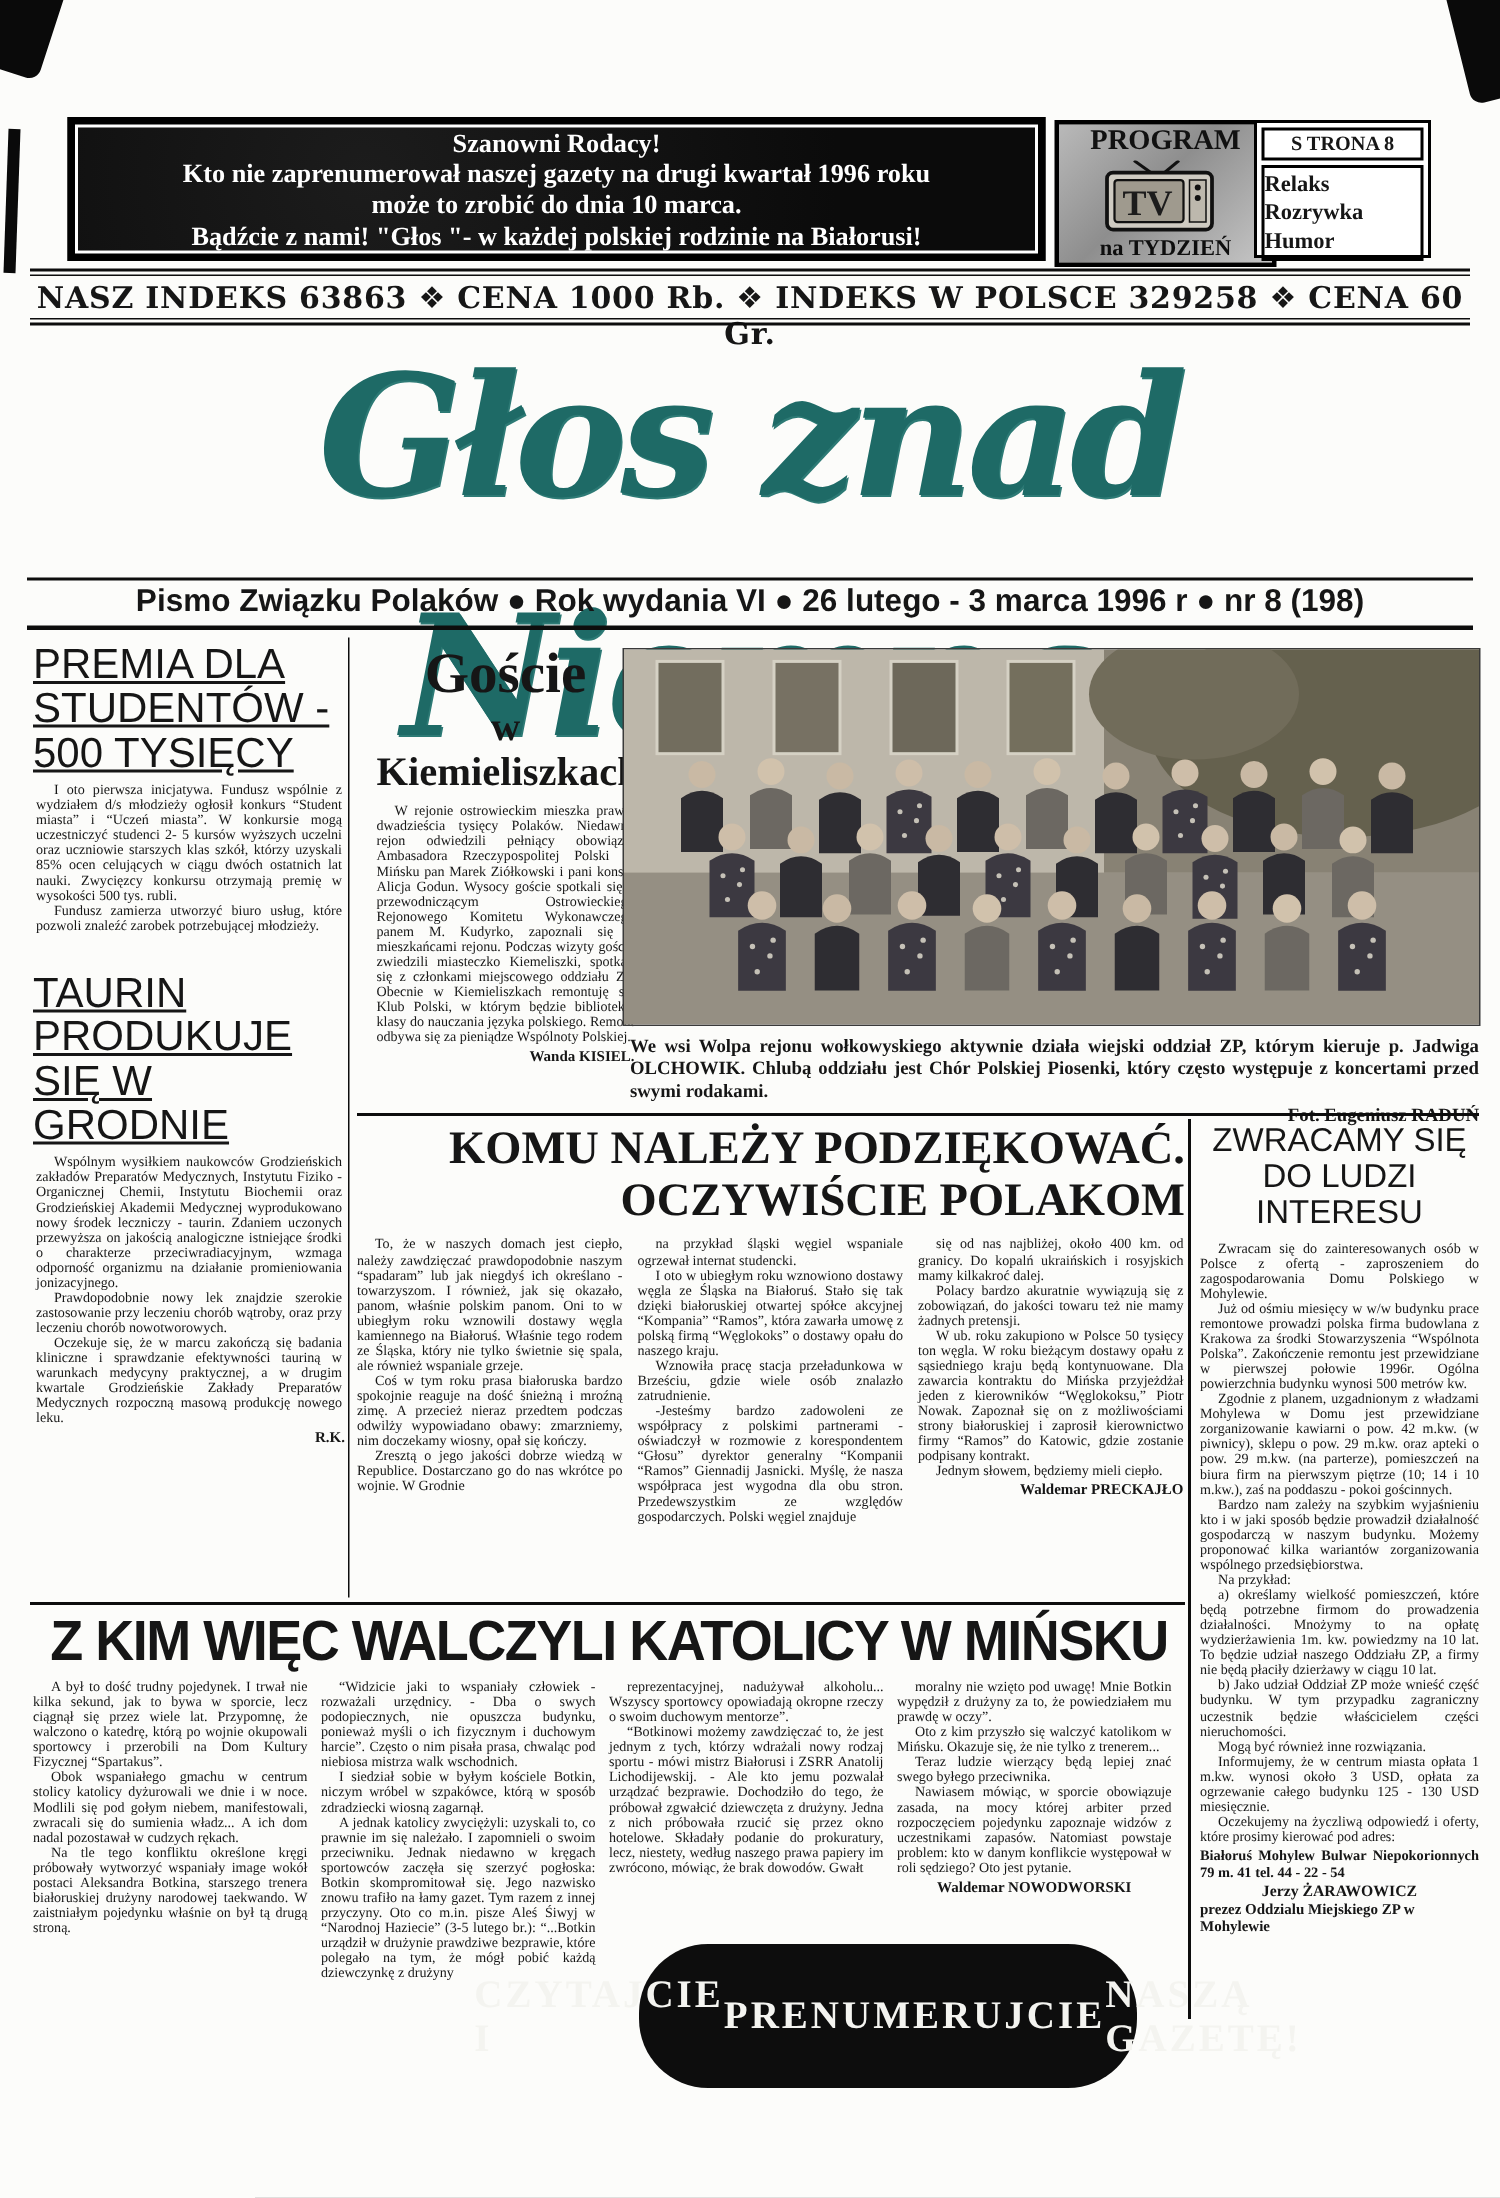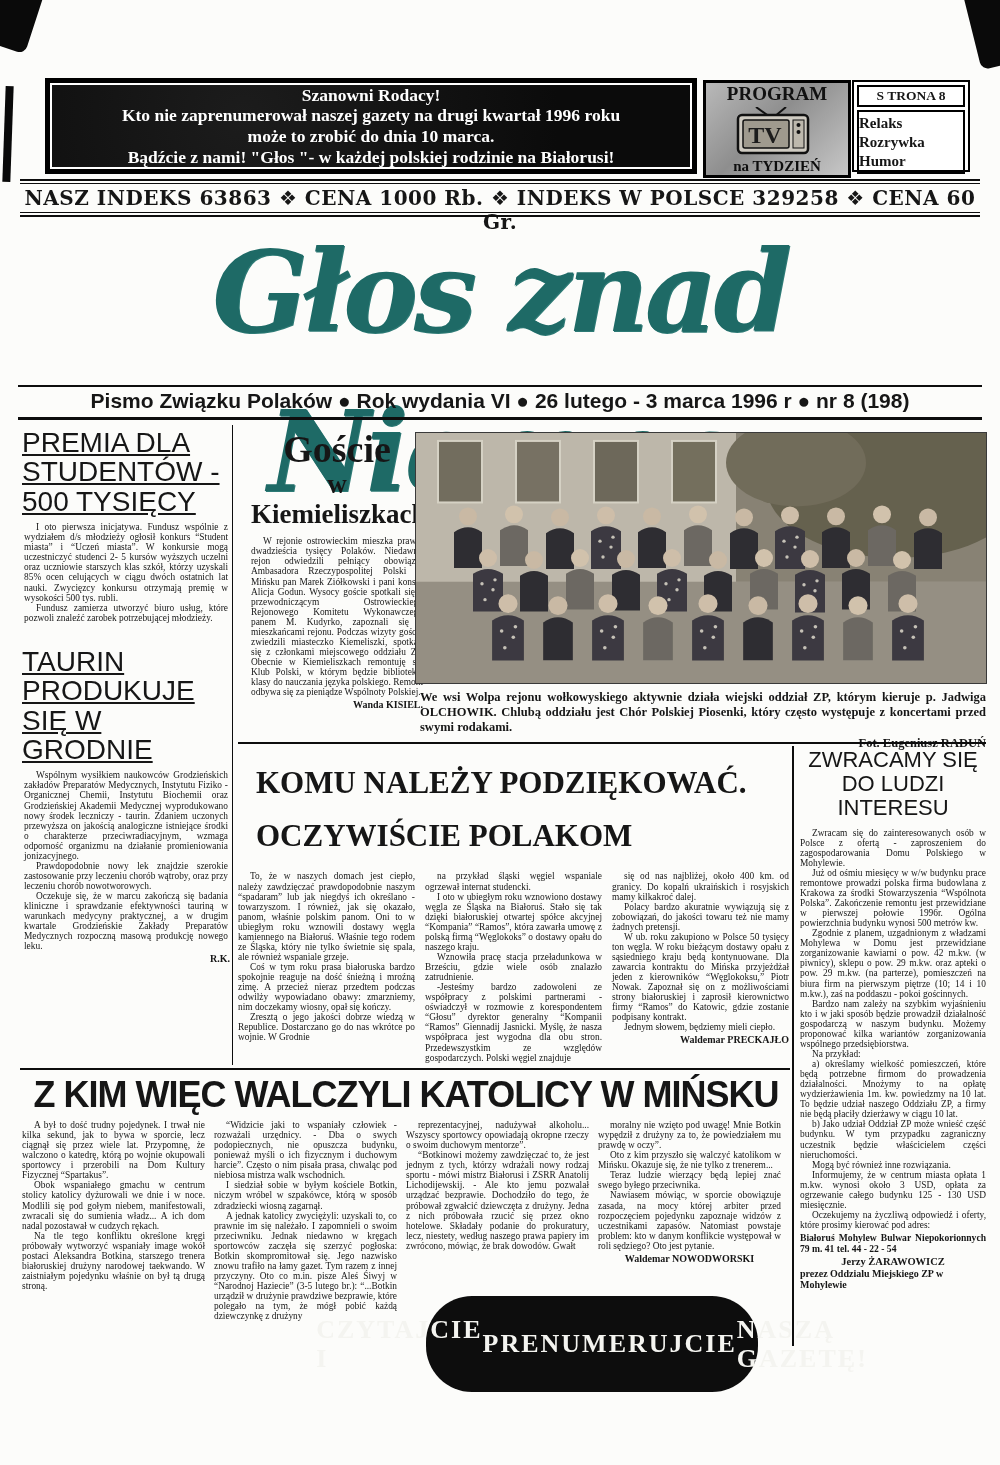--- a/index.html
+++ b/index.html
@@ -28,21 +28,21 @@
     color:#fff;display:flex;flex-direction:column;justify-content:center;text-align:center;}
   .banner-inner div{font-weight:bold;font-size:17.5px;line-height:1.18;}
   .tv-box{position:absolute;left:703px;top:80px;width:148px;height:98px;
     border:3px solid #000;box-sizing:border-box;
     background:linear-gradient(135deg,#b9b9b9 0%,#8e8e8e 45%,#c7c7c7 100%);
     display:flex;flex-direction:column;align-items:center;justify-content:space-between;
     padding:1px 2px;}
   .tv-box .tv-word{font-family:"Liberation Serif",serif;font-weight:bold;font-size:19px;color:#111;line-height:1;}
   .tv-box .tv-word2{font-family:"Liberation Serif",serif;font-weight:bold;font-size:15px;color:#0e0e0e;line-height:1;}
   .page8-box{position:absolute;left:836px;top:80px;width:118px;height:92px;
-    border:2px solid #000;box-sizing:border-box;background:#fff;padding:3px;margin-left:16px;}
+    border:2px solid #000;box-sizing:border-box;background:#fff;padding:3px;}
   .page8-header{border:2px solid #000;text-align:center;font-weight:bold;font-size:13.5px;padding:1px 0;}
   .page8-body{border:2px solid #000;margin-top:3px;text-align:left;font-weight:bold;font-size:15px;line-height:1.25;padding:2px 0;}
   
   .index-line{position:absolute;left:20px;top:186px;width:960px;text-align:center;
     font-family:"DejaVu Serif","DejaVu Sans",serif;font-weight:bold;font-size:20px;letter-spacing:.5px;}
   
   .masthead{position:absolute;left:0;top:212px;width:1000px;height:172px;
     text-align:center;}
   .masthead span{
     font-family:"DejaVu Serif","Liberation Serif",serif;
@@ -66,21 +66,21 @@
   .col-goscie{position:absolute;left:251px;top:430px;width:172px;font-family:Liberation Serif, serif;}
   .goscie-t1{font-size:38px;text-align:center;line-height:1.05;margin:0;}
   .goscie-t2{font-size:27px;text-align:center;line-height:1.1;margin:0 0 7px 0;}
   
   .photo{position:absolute;left:415px;top:432px;width:572px;height:252px;border:1px solid #3a3a3a;box-sizing:border-box;}
   .photo svg{display:block;width:100%;height:100%;}
   .caption{position:absolute;left:420px;top:690px;width:566px;font-weight:bold;font-size:12.5px;line-height:1.2;text-align:justify;}
   .caption .credit{text-align:right;font-weight:bold;margin-top:1px;}
   
   .komu{position:absolute;left:238px;top:748px;width:552px;}
-  .komu-h{font-size:31px;font-weight:bold;text-align:left;line-height:1.12;margin:18px;}
+  .komu-h{font-size:31px;font-weight:bold;text-align:right;line-height:1.12;margin:0;}
   .komu-cols{display:flex;gap:10px;margin-top:8px;}
   .komu-cols .kcol{width:177px;}
   
   .zwracamy{position:absolute;left:800px;top:748px;width:186px;}
   .zwr-h{font-family:"Liberation Sans",sans-serif;font-weight:400;font-size:22px;line-height:1.1;text-align:center;margin:0 0 7px 0;}
   .zwr-address{font-weight:bold;font-size:9.6px;text-align:justify;margin-top:2px;}
   .zwr-sig1{font-weight:bold;font-size:10.5px;text-align:center;margin-top:2px;}
   .zwr-sig2{font-weight:bold;font-size:10px;text-align:left;margin-top:1px;}
   
   .zkim{position:absolute;left:22px;top:1076px;width:768px;}

